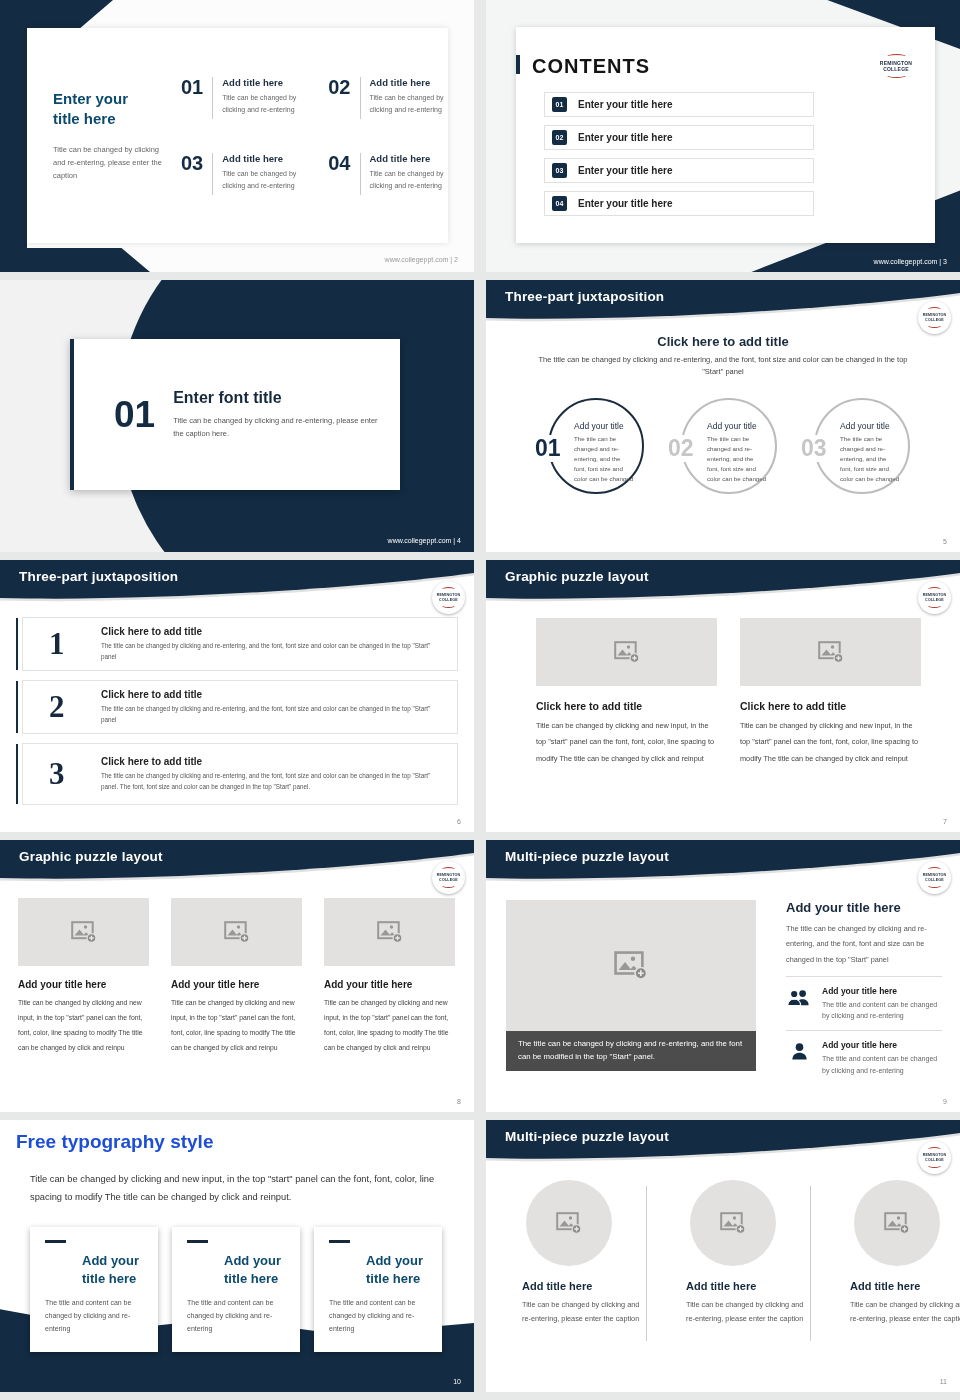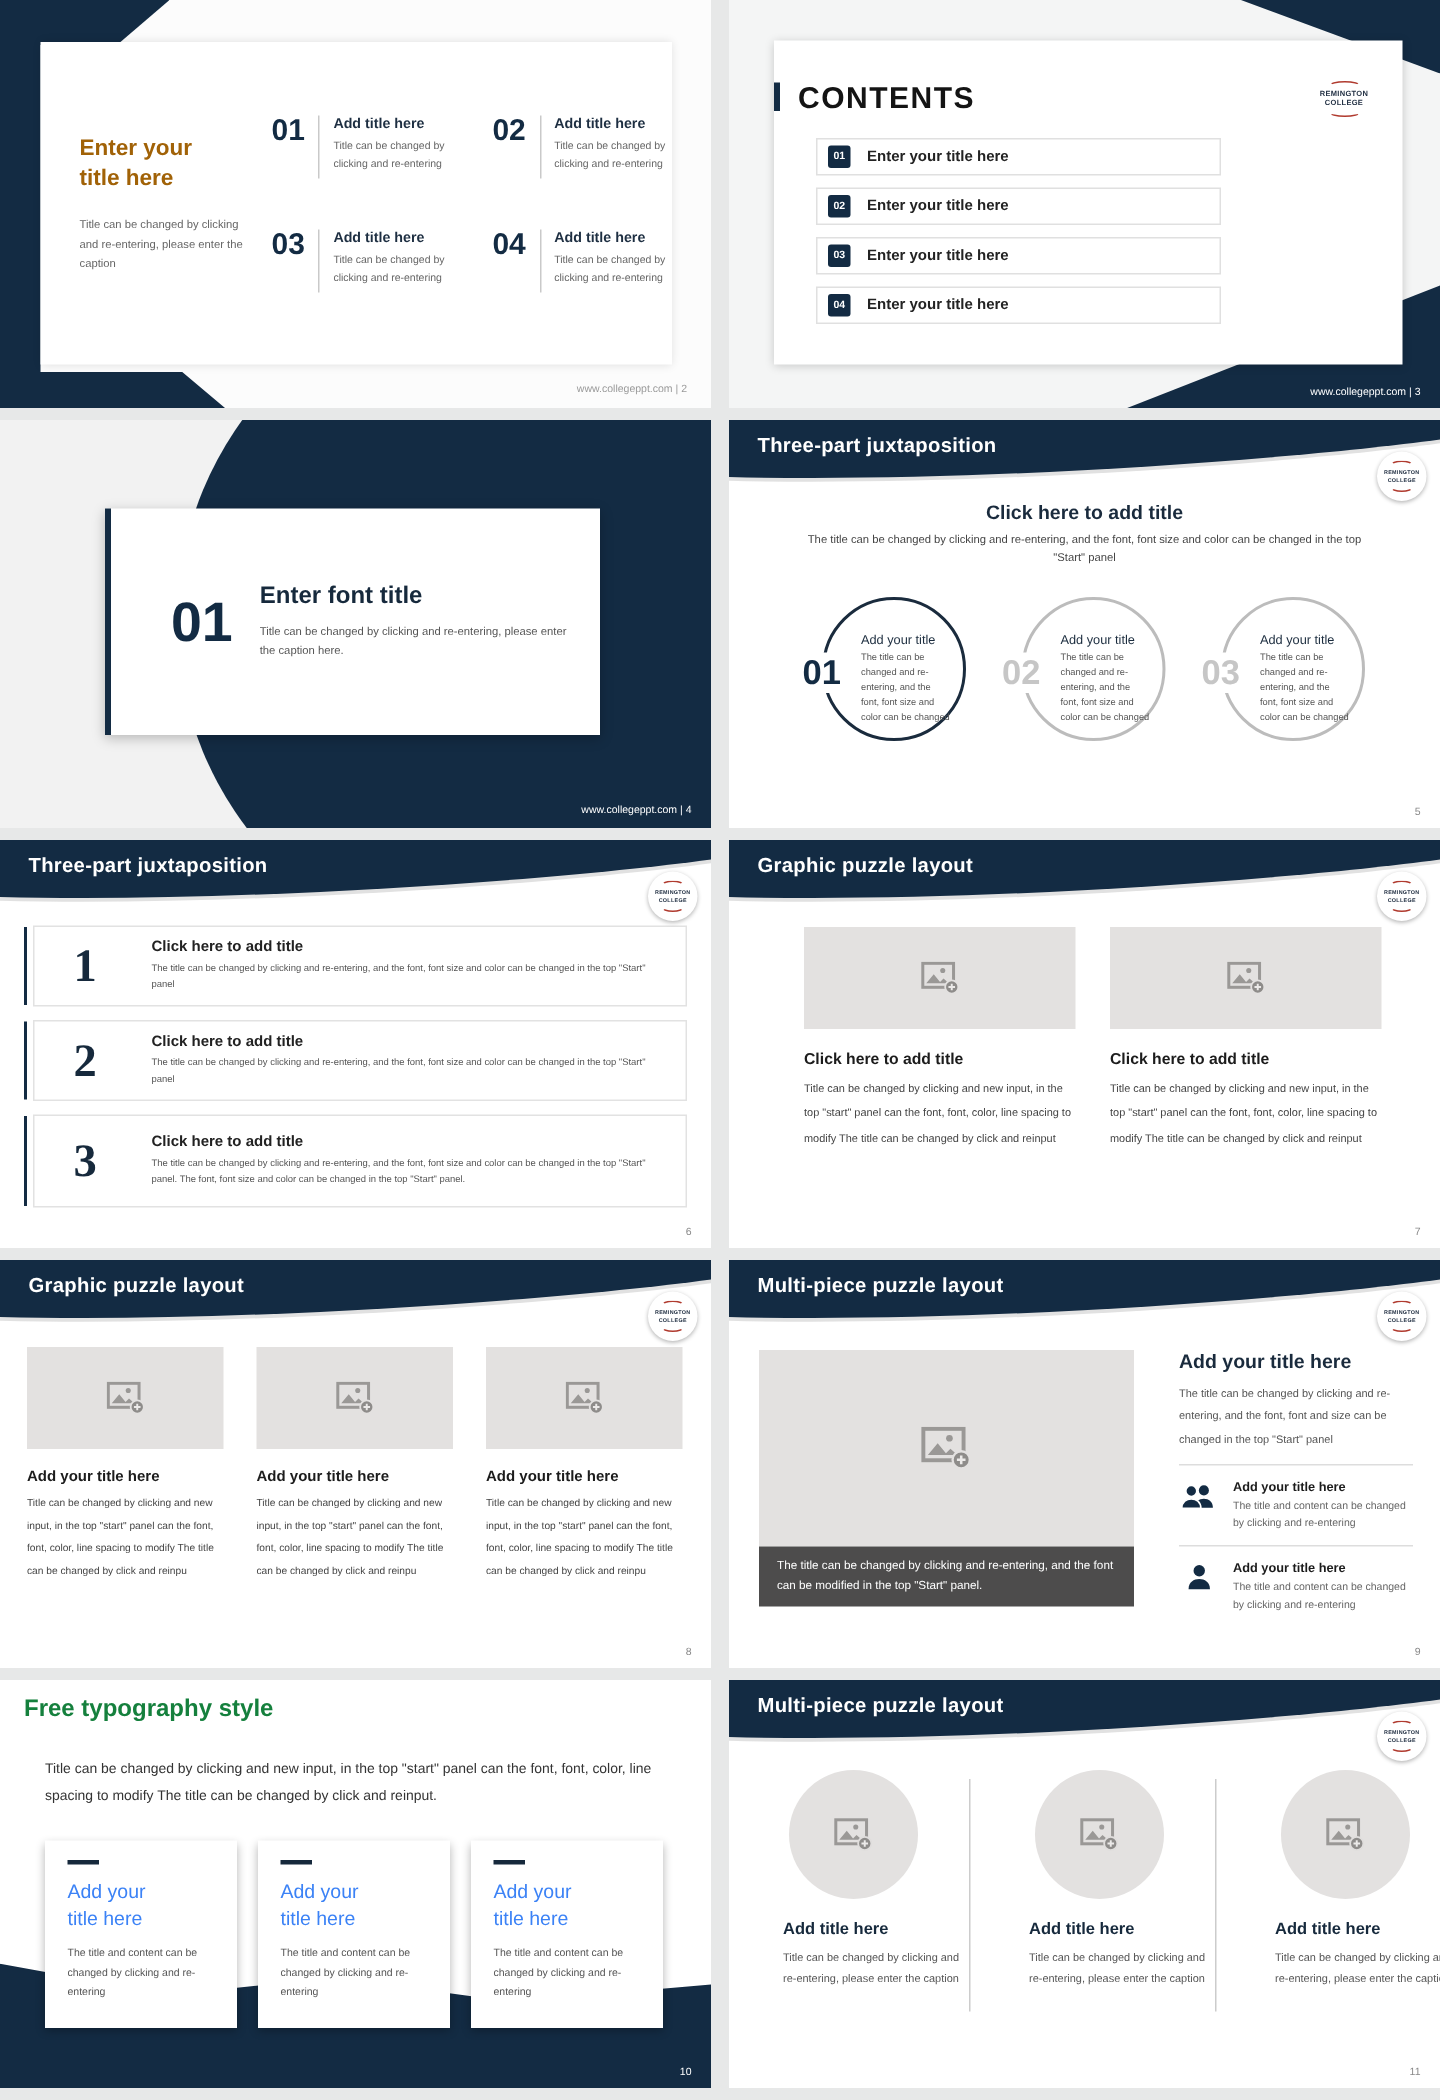--- a/index.html
+++ b/index.html
@@ -45,21 +45,21 @@
   .s1{background:#fcfcfc;}
   .s1-band{position:absolute;left:0;top:0;width:27px;height:100%;background:var(--navy);}
   .s1-wedge{position:absolute;left:0;top:0;width:113px;height:30px;background:var(--navy);
             clip-path:polygon(0 0,100% 0,69% 100%,0 100%);}
   .s1-bottom{position:absolute;left:0;bottom:0;width:150px;height:24px;background:var(--navy);
              clip-path:polygon(0 0,81% 0,100% 100%,0 100%);}
   .s1-card{position:absolute;left:27px;top:28px;width:421px;height:215px;background:#fff;
            box-shadow:0 0 6px rgba(0,0,0,.12);display:flex;align-items:center;
            padding:0 22px 0 26px;box-sizing:border-box;gap:18px;}
   .s1-left{width:110px;flex-shrink:0;}
-  .s1-title{font-size:15px;font-weight:bold;color:#a16207;white-space:pre-line;line-height:1.35;}
+  .s1-title{font-size:15px;font-weight:bold;color:#0c4a6e;white-space:pre-line;line-height:1.35;}
   .s1-caption{margin-top:14px;font-size:7.5px;color:#666;line-height:1.75;}
   .s1-grid{flex:1;display:grid;grid-template-columns:1fr 1fr;row-gap:34px;column-gap:14px;}
   .s1-item{display:flex;}
   .s1-num{font-size:20px;font-weight:800;color:var(--navy);line-height:1;}
   .vr{width:1px;background:#c9c9c9;margin:0 9px;height:42px;}
   .s1-ititle{font-size:9.5px;font-weight:bold;color:#1e2f42;margin-bottom:4px;}
   .s1-ibody{font-size:7px;color:#666;line-height:1.8;width:92px;}
   .s1-footer{position:absolute;bottom:9px;right:16px;font-size:7px;color:#9a9a9a;}
 
   
@@ -141,29 +141,29 @@
   .s8-right{flex:1;}
   .s8-title{font-size:13px;font-weight:bold;color:#1a2b3d;margin-bottom:6px;}
   .s8-body{font-size:7.3px;color:#555;line-height:2.1;padding-bottom:9px;border-bottom:1px solid #ddd;}
   .s8-item{display:flex;gap:10px;padding:9px 0;border-bottom:1px solid #ddd;align-items:flex-start;}
   .s8-item:last-child{border-bottom:none;}
   .s8-ic{width:26px;flex-shrink:0;display:flex;justify-content:center;padding-top:2px;}
   .s8-ititle{font-size:8.5px;font-weight:bold;color:#1c1c1c;margin-bottom:3px;}
   .s8-ibody{font-size:7px;color:#666;line-height:1.6;}
 
   
-  .s9-title{position:absolute;top:11px;left:16px;font-size:16px;font-weight:bold;color:#15803d;}
+  .s9-title{position:absolute;top:11px;left:16px;font-size:19px;font-weight:bold;color:#1d4ed8;}
   .s9-intro{position:absolute;top:50px;left:30px;width:428px;font-size:9.3px;color:#333;line-height:1.95;}
   .s9-shape{position:absolute;left:0;bottom:0;width:100%;height:115px;background:var(--navy);
             clip-path:polygon(0 28%,24% 46%,47% 36%,72% 50%,100% 40%,100% 100%,0 100%);}
   .s9-cards{position:absolute;top:107px;left:30px;display:flex;gap:14px;}
   .s9-card{width:128px;height:125px;background:#fff;box-shadow:0 2px 6px rgba(0,0,0,.3);
            box-sizing:border-box;padding:13px 15px;}
   .s9-dash{width:21px;height:3px;background:#16293c;margin-bottom:9px;}
-  .s9-ctitle{font-size:13px;font-weight:normal;color:#3b82f6;line-height:1.4;white-space:pre-line;}
+  .s9-ctitle{font-size:13px;font-weight:bold;color:#0c4a6e;line-height:1.4;white-space:pre-line;margin-left:37px;}
   .s9-cbody{margin-top:9px;font-size:7px;color:#555;line-height:1.85;}
 
   
   .s10-cols{position:absolute;top:60px;left:36px;display:flex;}
   .s10-col{width:122px;}
   .s10-sep{width:1px;background:#ccc;height:155px;margin:6px 39px 0 2px;}
   .s10-title{margin-top:14px;font-size:11px;font-weight:bold;color:#16293c;}
   .s10-body{margin-top:6px;font-size:7.3px;color:#555;line-height:1.9;}
 </style>
 </head>

